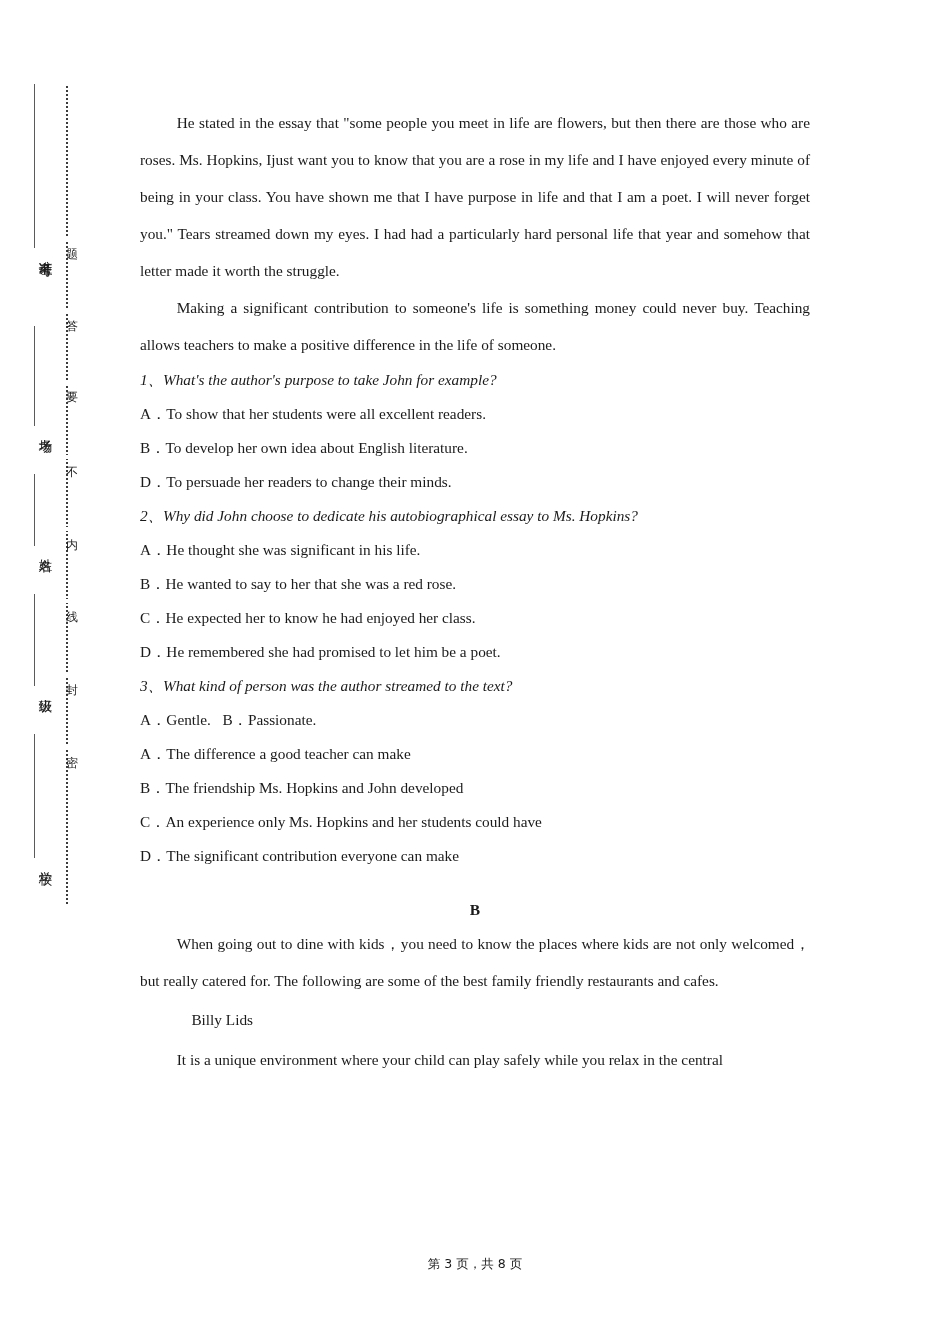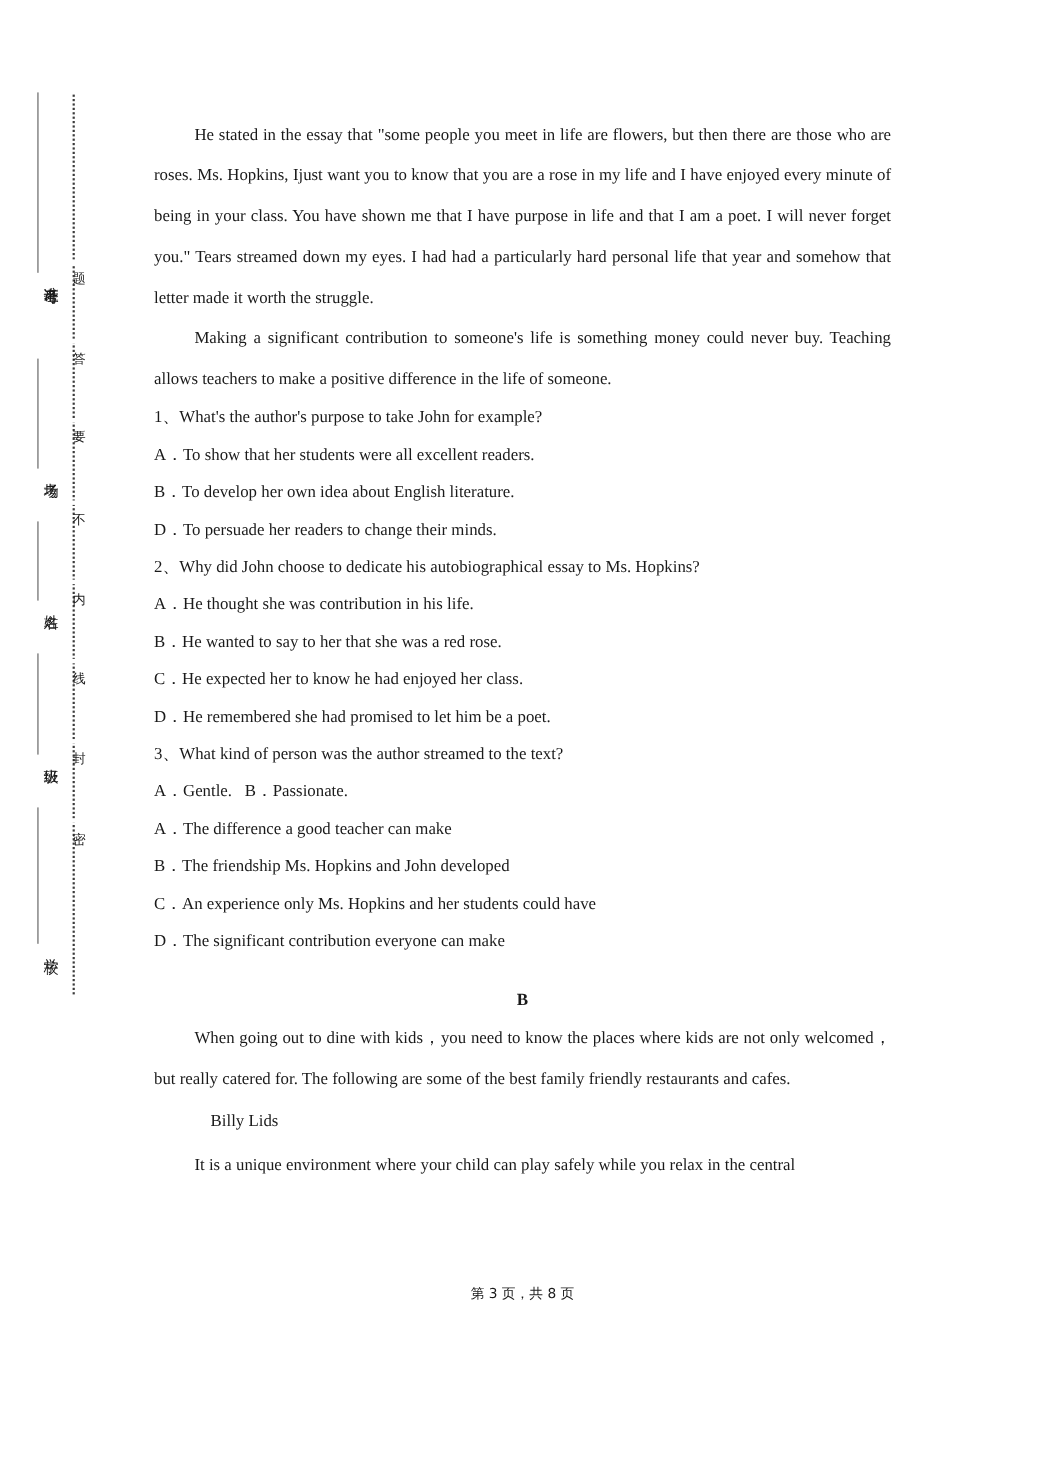--- a/index.html
+++ b/index.html
@@ -80,41 +80,41 @@
     margin: 0;
     white-space: normal;
   }
   .para.indent { text-indent: 2.4em; }
   .qline {
     font-size: 15.3px;
     line-height: 34px;
     margin: 0;
     white-space: pre;
   }
-  .qstem { white-space: pre; }
+  .qstem { white-space: pre; font-style: italic; }
   .section-head {
     font-size: 15.5px;
     font-weight: bold;
     text-align: center;
     line-height: 30px;
     margin: 0;
     padding-top: 22px;
   }
   .sub-head {
     font-size: 15.3px;
     line-height: 34px;
     margin: 4px;
     text-indent: 3.1em;
   }
 
   
   .footer {
     position: absolute;
     left: 0;
-    top: 1168px;
+    top: 1256px;
     width: 950px;
     text-align: center;
     font-family: "DejaVu Sans", "Liberation Sans", sans-serif;
     font-size: 12.5px;
     color: #1a1a1a;
   }
 </style>
 </head>
 <body>
 
@@ -151,21 +151,21 @@
     <p class="para indent">He stated in the essay that "some people you meet in life are flowers, but then there are those who are roses. Ms. Hopkins, Ijust want you to know that you are a rose in my life and I have enjoyed every minute of being in your class. You have shown me that I have purpose in life and that I am a poet. I will never forget you." Tears streamed down my eyes. I had had a particularly hard personal life that year and somehow that letter made it worth the struggle.</p>
 
     <p class="para indent">Making a significant contribution to someone's life is something money could never buy. Teaching allows teachers to make a positive difference in the life of someone.</p>
 
     <p class="qline qstem"><span>1、</span><span>What's the author's purpose to take John for example?</span></p>
     <p class="qline">A．To show that her students were all excellent readers.</p>
     <p class="qline">B．To develop her own idea about English literature.</p>
     <p class="qline">D．To persuade her readers to change their minds.</p>
 
     <p class="qline qstem"><span>2、</span><span>Why did John choose to dedicate his autobiographical essay to Ms. Hopkins?</span></p>
-    <p class="qline">A．He thought she was contribution in his life.</p>
+    <p class="qline">A．He thought she was significant in his life.</p>
     <p class="qline">B．He wanted to say to her that she was a red rose.</p>
     <p class="qline">C．He expected her to know he had enjoyed her class.</p>
     <p class="qline">D．He remembered she had promised to let him be a poet.</p>
 
     <p class="qline qstem"><span>3、</span><span>What kind of person was the author streamed to the text?</span></p>
     <p class="qline">A．Gentle.   B．Passionate.</p>
 
     <p class="qline">A．The difference a good teacher can make</p>
     <p class="qline">B．The friendship Ms. Hopkins and John developed</p>
     <p class="qline">C．An experience only Ms. Hopkins and her students could have</p>

